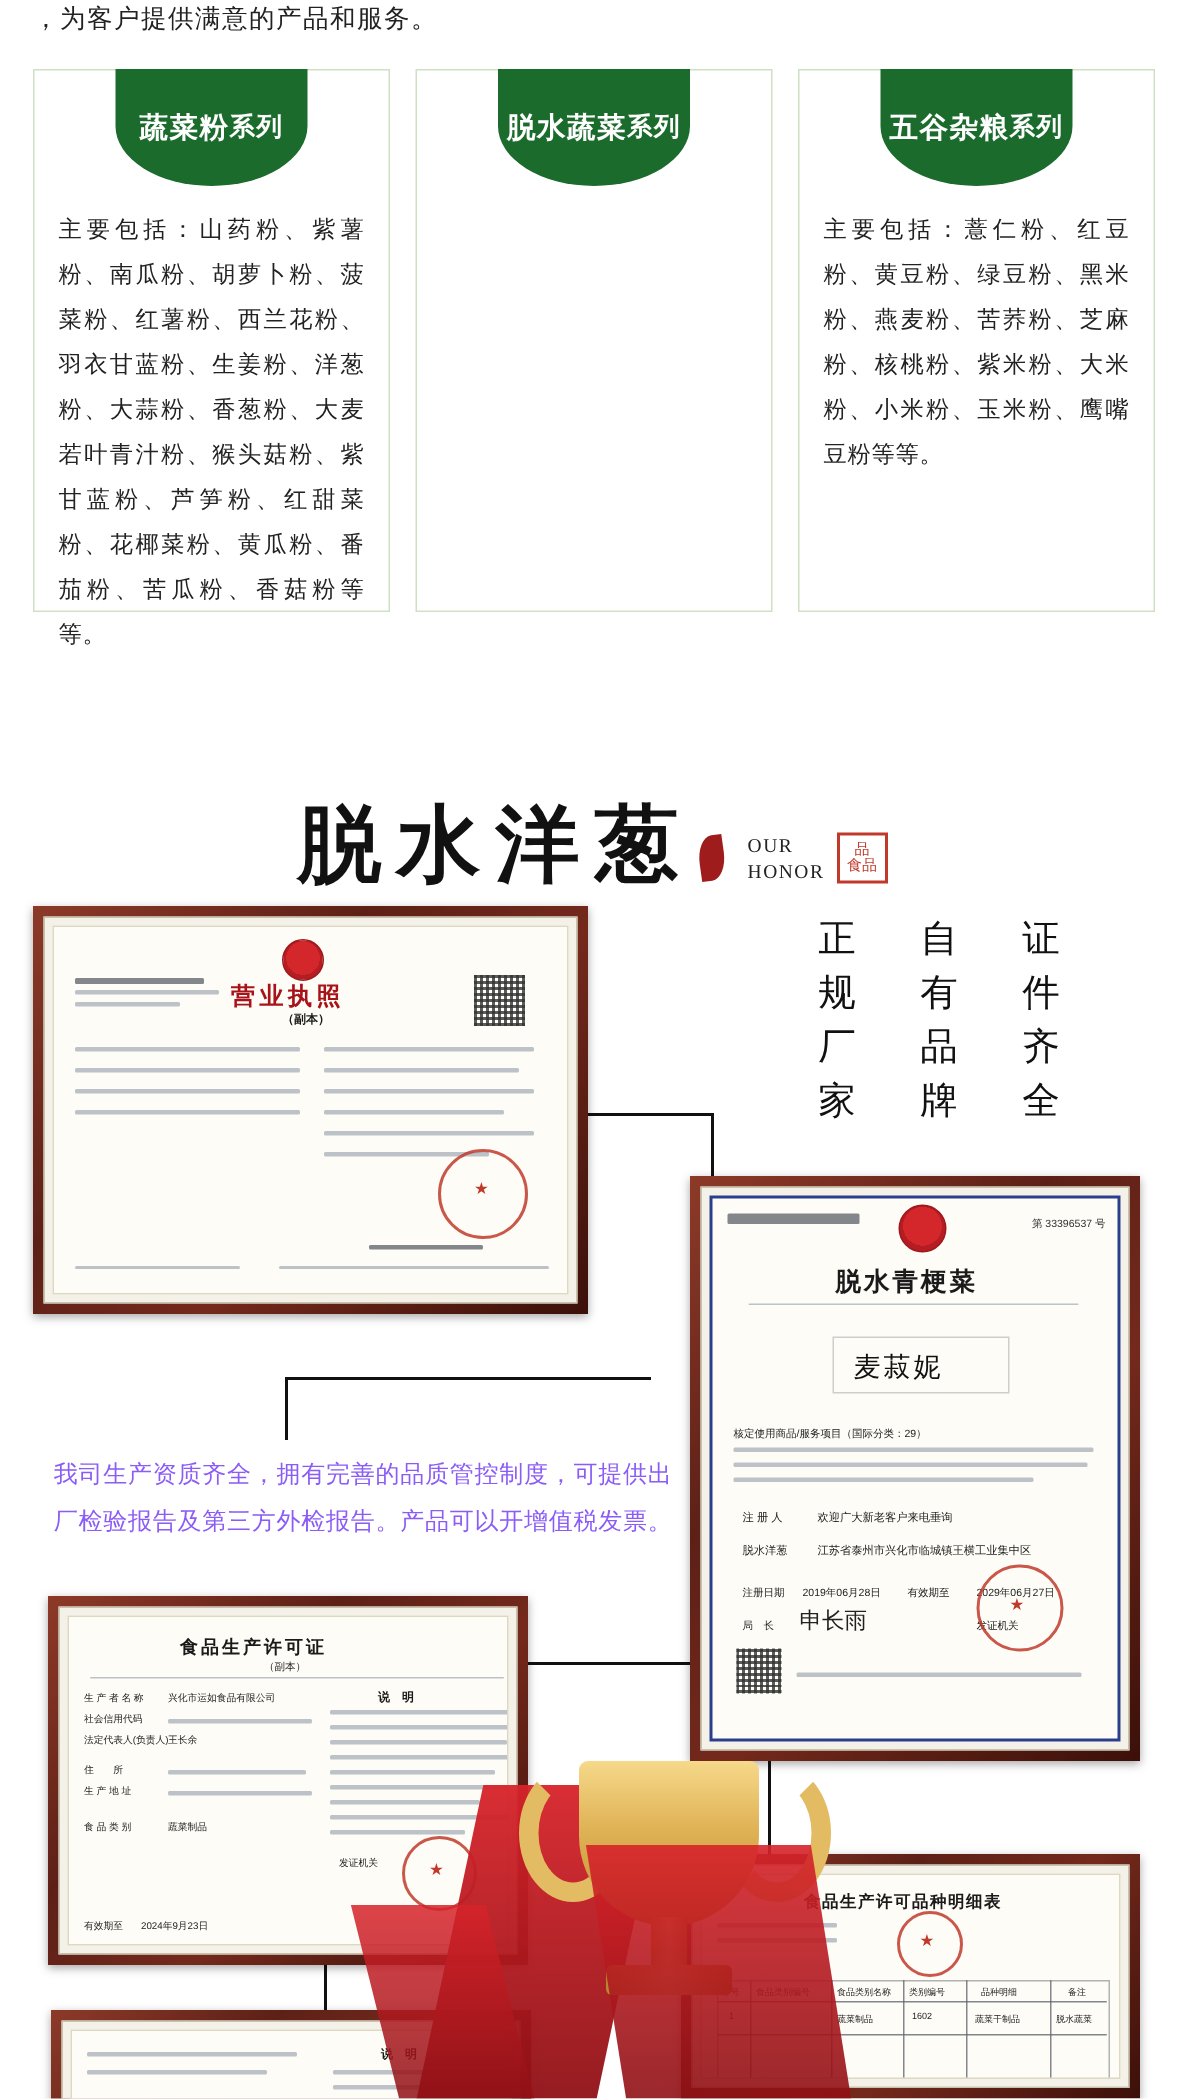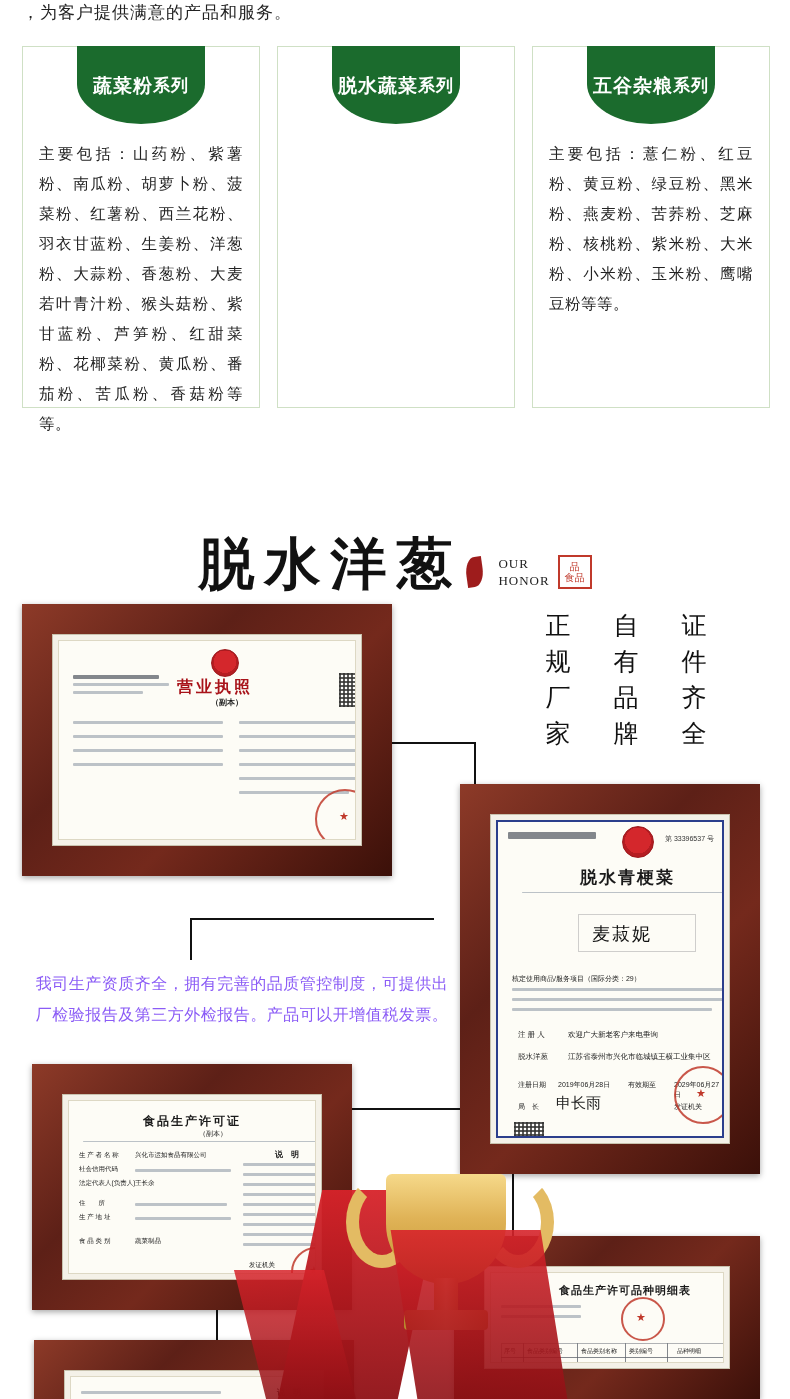--- a/index.html
+++ b/index.html
@@ -92,21 +92,21 @@
     font-family:"DejaVu Sans","Liberation Sans",sans-serif;
   }
 
   
   .conn{position:absolute;background:#111;}
 
   
   .frame{
     position:absolute;box-sizing:border-box;
     background:linear-gradient(135deg,#8d3a28 0%,#5d2017 35%,#74291c 60%,#3b1009 100%);
-    padding:30px;
+    padding:7px;
     box-shadow:0 2px 6px rgba(0,0,0,.35);
   }
   .frame .mat{
     width:100%;height:100%;box-sizing:border-box;
     background:#f4f1e8;border:1px solid #c8c2ae;
     position:relative;overflow:hidden;
   }
   .doc{position:absolute;inset:5px;background:#fdfcf6;border:1px solid #ddd8c4;overflow:hidden;}
 
   

